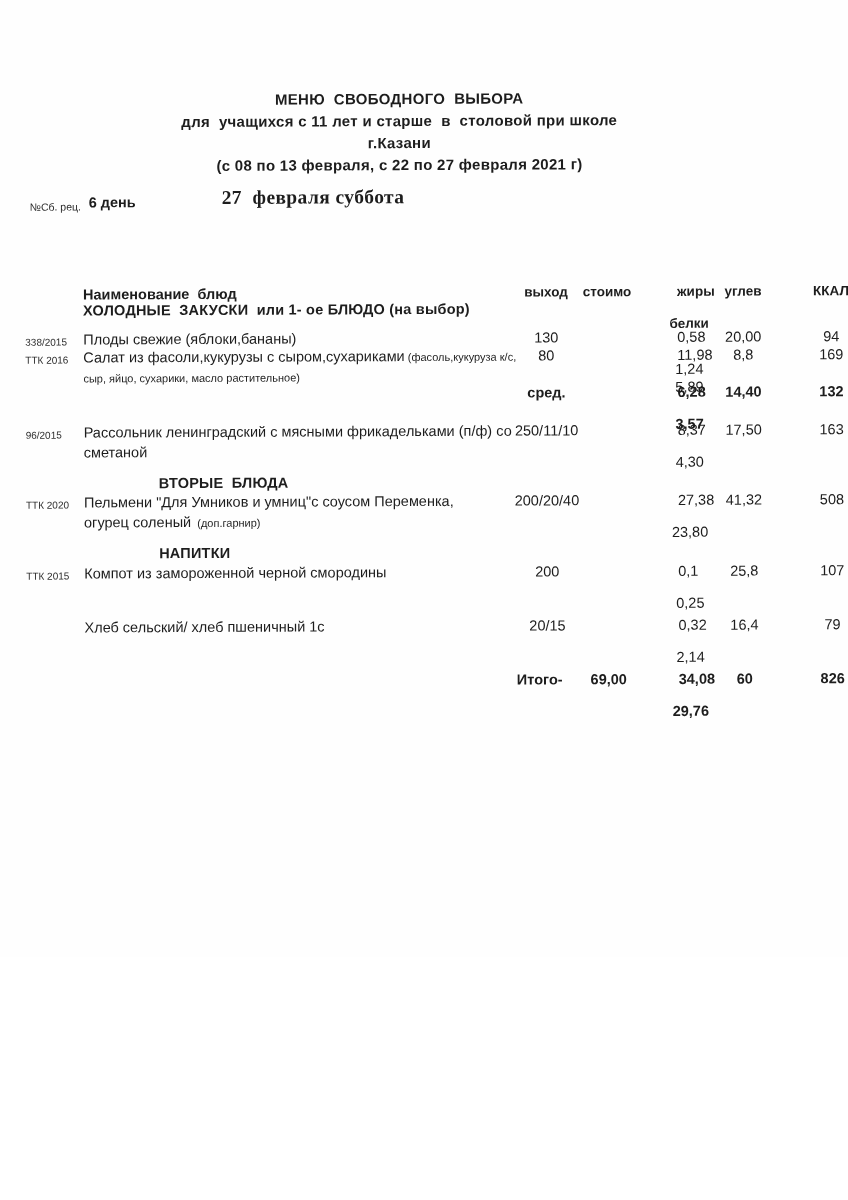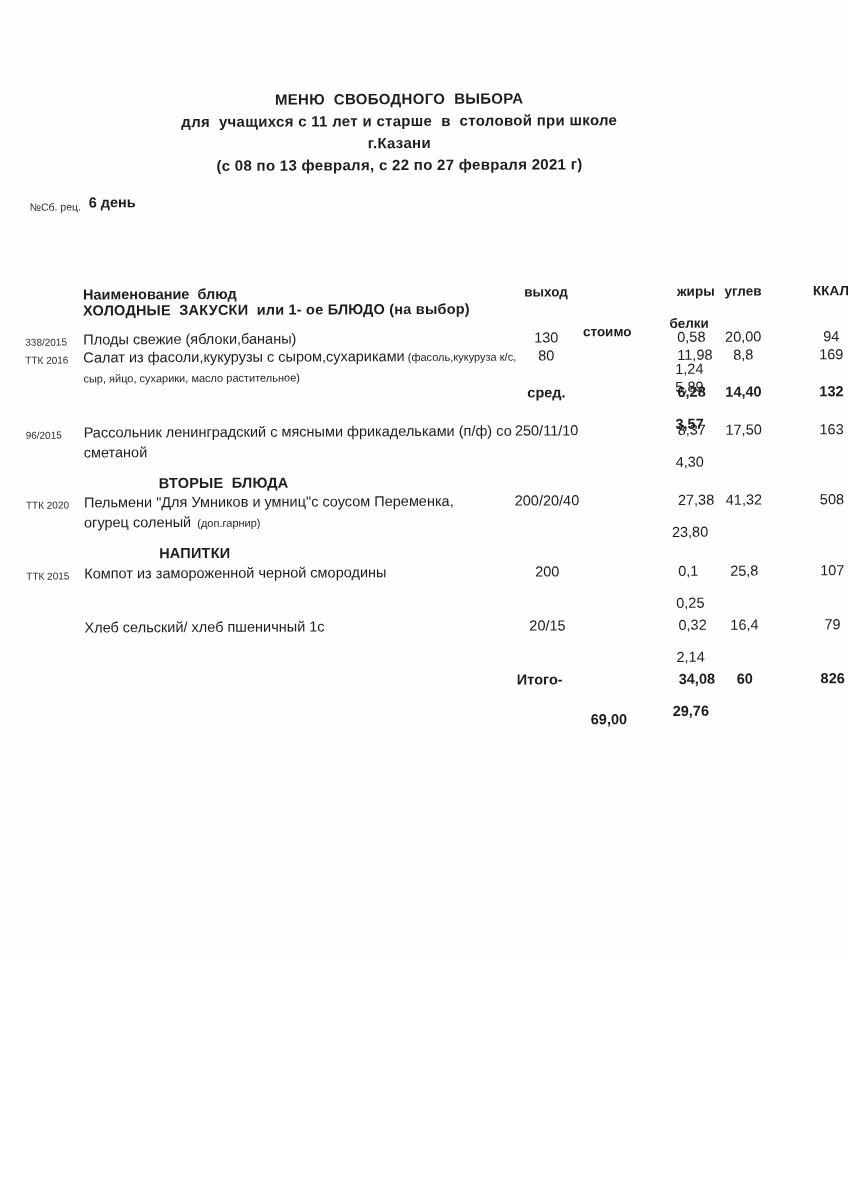--- a/index.html
+++ b/index.html
@@ -28,21 +28,21 @@
     position:absolute; top:186px; left:222px;
     font-family:"Liberation Serif", serif;
     font-size:19.5px; font-weight:bold; letter-spacing:0.4px;
   }
 
   
   .cell  { position:absolute; top:0; font-size:14.5px; line-height:20px; }
   .code  { left:25px;  width:56px;  font-size:10px; top:3px; color:#2d2d2d; }
   .name  { left:83px;  width:436px; }
   .vyhod { left:503px; width:86px;  text-align:center; }
-  .stoimo{ left:579px; width:56px;  text-align:center;margin-top:40px; }
+  .stoimo{ left:579px; width:56px;  text-align:center; }
   .belki { left:666px; width:46px;  text-align:center;margin-top:32px; }
   .zhiry { left:677px; width:42px;  }
   .uglev { left:719px; width:48px;  text-align:center; }
   .kkal  { left:808px; width:46px;  text-align:center; }
   .total-label { left:498px; width:80px; text-align:center; }
 
   .thead-row .cell { font-weight:bold; }
   .thead-row .name { font-size:14.5px; }
   .thead-row .vyhod, .thead-row .stoimo, .thead-row .belki,
   .thead-row .zhiry, .thead-row .uglev, .thead-row .kkal { font-size:13.5px; }
@@ -63,20 +63,21 @@
   <div class="content">
 
     <div class="title-block">
       <div class="pre">МЕНЮ  СВОБОДНОГО  ВЫБОРА</div>
       <div class="pre">для  учащихся с 11 лет и старше  в  столовой при школе г.Казани</div>
       <div class="pre">(с 08 по 13 февраля, с 22 по 27 февраля 2021 г)</div>
     </div>
 
     <span class="ref-label">№Сб. рец.</span>
     <span class="day-label">6 день</span>
+    <span class="date-heading pre">27  февраля суббота</span>
 
     <div class="row thead-row" style="top:283px">
       <span class="cell name pre">Наименование  блюд</span>
       <span class="cell vyhod">выход</span>
       <span class="cell stoimo">стоимо</span>
       <span class="cell belki">белки</span>
       <span class="cell zhiry">жиры</span>
       <span class="cell uglev">углев</span>
       <span class="cell kkal">ККАЛ</span>
     </div>

